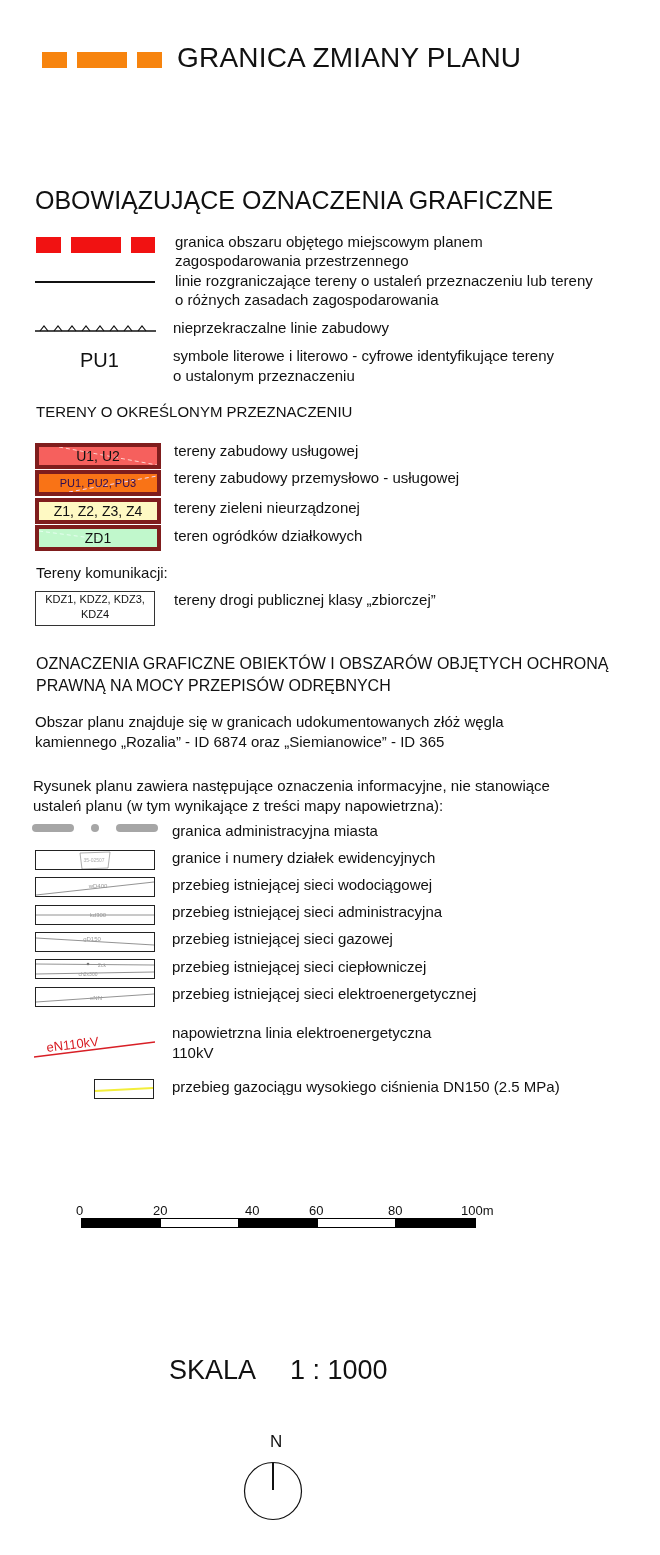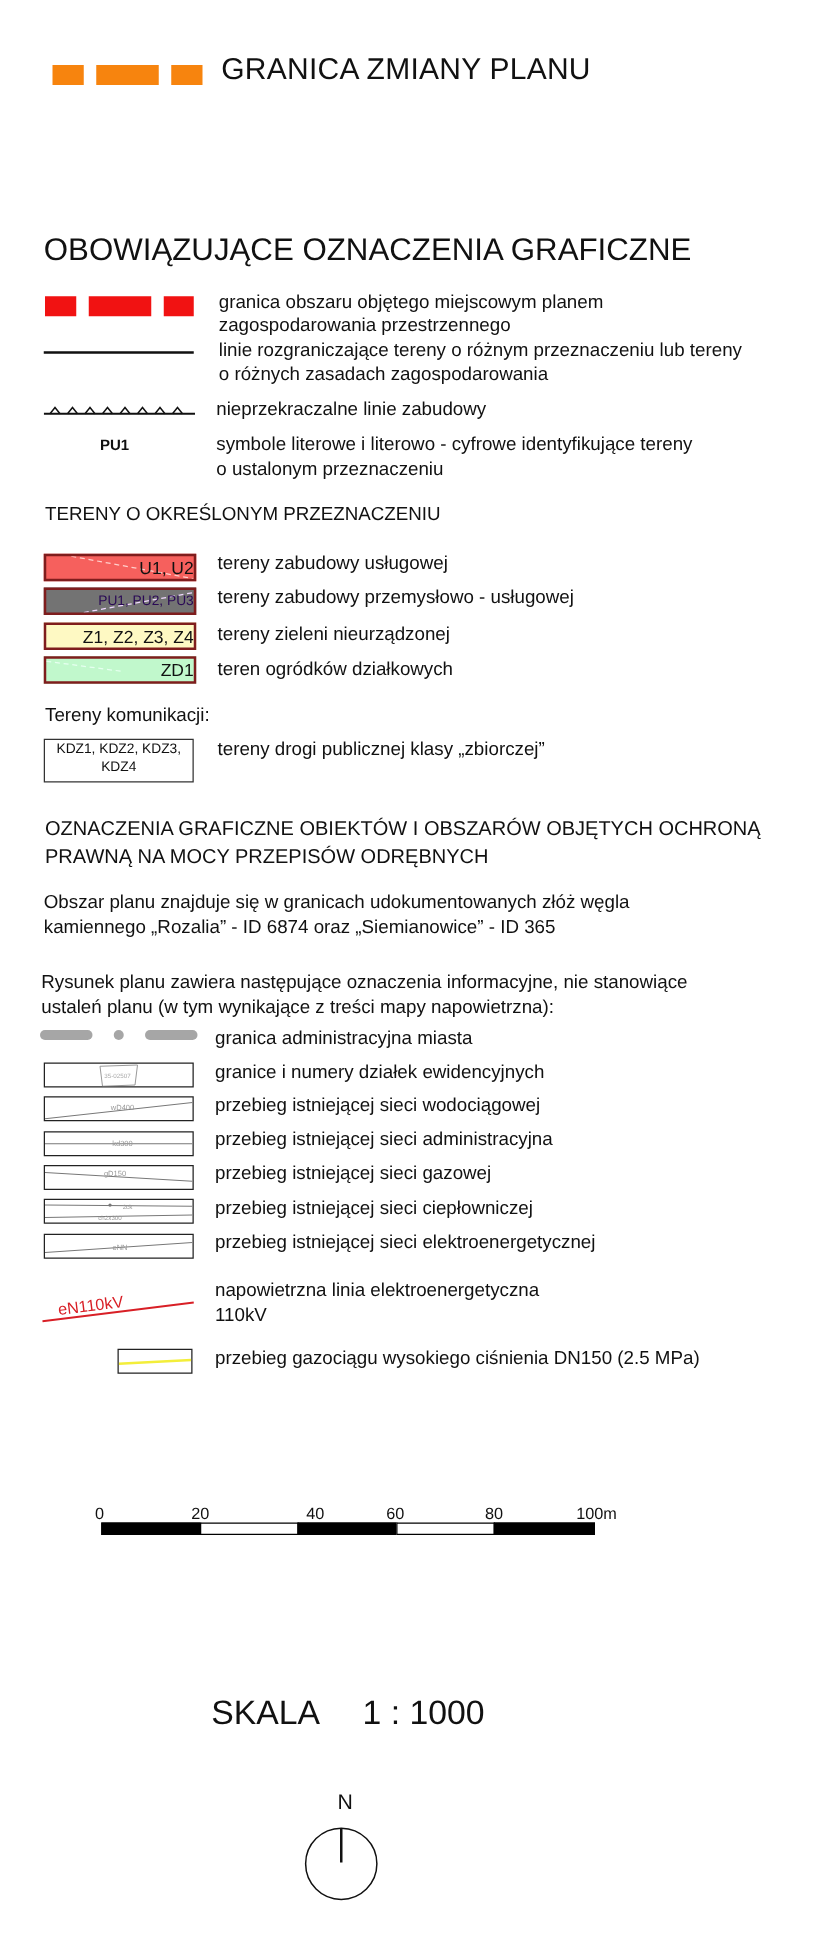--- a/index.html
+++ b/index.html
@@ -4,30 +4,30 @@
 <style>
   html, body { margin: 0; padding: 0; background: #ffffff; }
   body { width: 660px; height: 1555px; position: relative; overflow: hidden;
          font-family: "Liberation Sans", sans-serif; color: #111; }
   .abs { position: absolute; }
   .t15 { font-size: 15px; line-height: 20px; }
   .txt { white-space: nowrap; }
 
   
   .orange-seg { position: absolute; top: 52px; height: 16px; background: #f7840e; }
-  .top-title { left: 177px; top: 42px; font-size: 24px; letter-spacing: 0.2px; }
+  .top-title { left: 177px; top: 42px; font-size: 28px; letter-spacing: 0.2px; }
 
   .sec-title { left: 35px; top: 186px; font-size: 25px; text-align: center; }
 
   
   .red-seg { position: absolute; top: 237px; height: 16px; background: #f11212; }
   .black-line { left: 35px; top: 281px; width: 120px; height: 2px; background: #111; }
 
-  .swatch { position: absolute; left: 35px; width: 118px; height: 18px; border: 2px solid #7f1d1d;
-            font-size: 13px; text-align: right; line-height: 18px; overflow: hidden; }
+  .swatch { position: absolute; left: 35px; width: 118px; height: 18px; border: 4px solid #7f1d1d;
+            font-size: 13px; text-align: center; line-height: 18px; overflow: hidden; }
   .swatch span { position: relative; z-index: 2; }
   .swatch svg { position: absolute; left: 0; top: 0; z-index: 1; }
 
   .info-box { position: absolute; left: 35px; width: 118px; height: 18px; border: 1px solid #222; background: #fff; }
   .info-box svg { position: absolute; left: 0; top: 0; }
 
   .gray-dash { position: absolute; top: 824px; height: 8px; background: #a6a6a6; border-radius: 4px; }
 
   .scale-lbl { position: absolute; top: 1203px; font-size: 13px; }
   .scale-seg { position: absolute; top: 1218px; height: 10px; border: 1px solid #000; box-sizing: border-box; }
@@ -46,53 +46,53 @@
 
 <div>
   <div class="red-seg" style="left:36px;width:25px;"></div>
   <div class="red-seg" style="left:71px;width:50px;"></div>
   <div class="red-seg" style="left:131px;width:24px;"></div>
 </div>
 <div class="abs txt t15" style="left:175px;top:232px;">granica obszaru objętego miejscowym planem</div>
 <div class="abs txt t15" style="left:175px;top:251px;">zagospodarowania przestrzennego</div>
 
 <div class="abs black-line"></div>
-<div class="abs txt t15" style="left:175px;top:271px;">linie rozgraniczające tereny o różnym przeznaczeniu lub tereny</div>
+<div class="abs txt t15" style="left:175px;top:271px;">linie rozgraniczające tereny o ustaleń przeznaczeniu lub tereny</div>
 <div class="abs txt t15" style="left:175px;top:290px;">o różnych zasadach zagospodarowania</div>
 
 <svg class="abs" style="left:35px;top:320px;" width="122" height="14">
   <line x1="0" y1="11" x2="121" y2="11" stroke="#111" stroke-width="1.5"></line>
   <g fill="none" stroke="#111" stroke-width="1.2">
     <polyline points="5,11 9,6 13,11"></polyline>
       <polyline points="19,11 23,6 27,11"></polyline>
       <polyline points="33,11 37,6 41,11"></polyline>
     <polyline points="47,11 51,6 55,11"></polyline>
       <polyline points="61,11 65,6 69,11"></polyline>
       <polyline points="75,11 79,6 83,11"></polyline>
     <polyline points="89,11 93,6 97,11"></polyline>
       <polyline points="103,11 107,6 111,11"></polyline>
   </g>
 </svg>
 <div class="abs txt t15" style="left:173px;top:318px;">nieprzekraczalne linie zabudowy</div>
 
-<div class="abs txt" style="left:80px;top:349px;font-size:12px;font-weight:bold;">PU1</div>
+<div class="abs txt" style="left:80px;top:349px;font-size:20px;">PU1</div>
 <div class="abs txt t15" style="left:173px;top:346px;">symbole literowe i literowo - cyfrowe identyfikujące tereny</div>
 <div class="abs txt t15" style="left:173px;top:366px;">o ustalonym przeznaczeniu</div>
 
 <div class="abs txt" style="left:36px;top:403px;font-size:15px;">TERENY O OKREŚLONYM PRZEZNACZENIU</div>
 
 <div class="swatch" style="top:443px;background:#f6605d;font-size:14px;">
   <svg width="118" height="18">
       <line x1="20" y1="0" x2="118" y2="18" stroke="#ffd0cc" stroke-width="1" stroke-dasharray="4,3"></line>
     </svg>
   <span>U1, U2</span>
 </div>
 <div class="abs txt t15" style="left:174px;top:441px;">tereny zabudowy usługowej</div>
 
-<div class="swatch" style="top:470px;background:#737373;font-size:11px;color:#2a0a55;">
+<div class="swatch" style="top:470px;background:#f97316;font-size:11px;color:#2a0a55;">
   <svg width="118" height="18">
       <line x1="30" y1="18" x2="118" y2="2" stroke="#f0d8ff" stroke-width="1" stroke-dasharray="4,3"></line>
     </svg>
   <span>PU1, PU2, PU3</span>
 </div>
 <div class="abs txt t15" style="left:174px;top:468px;">tereny zabudowy przemysłowo - usługowej</div>
 
 <div class="swatch" style="top:498px;background:#fef9c3;font-size:14px;">
   <span>Z1, Z2, Z3, Z4</span>
 </div>

